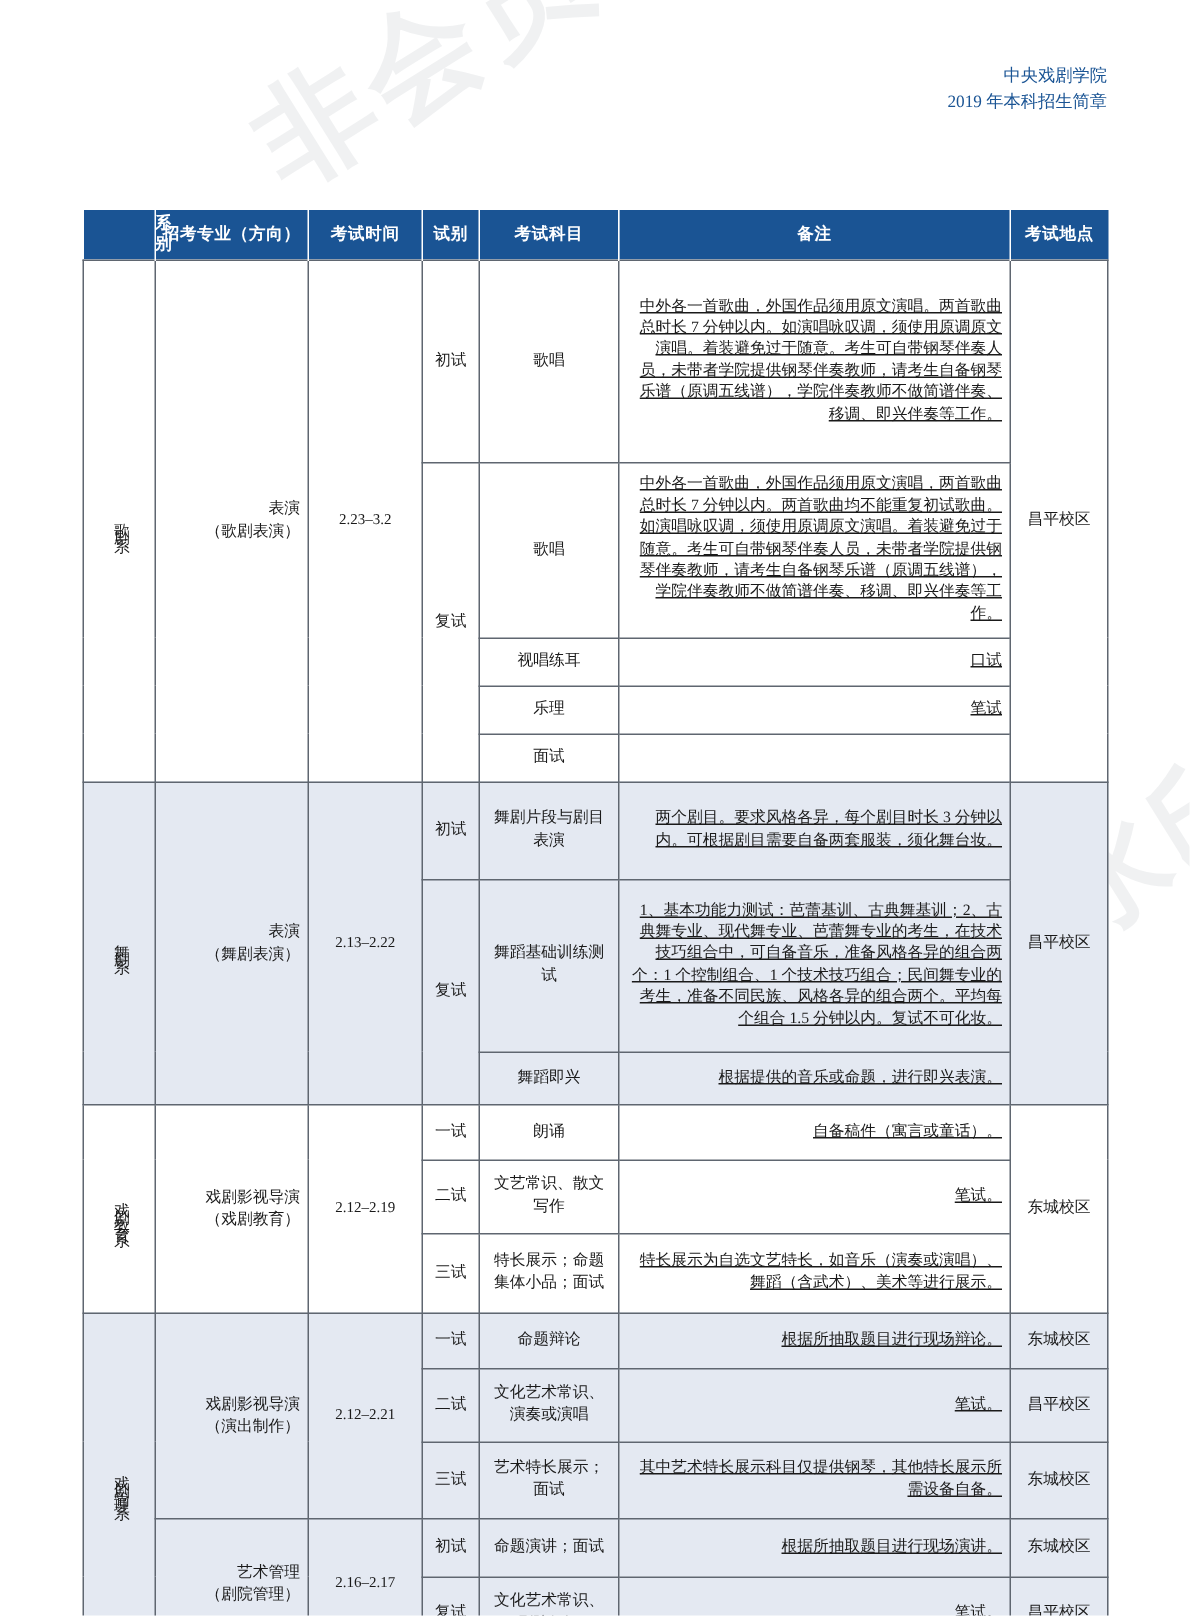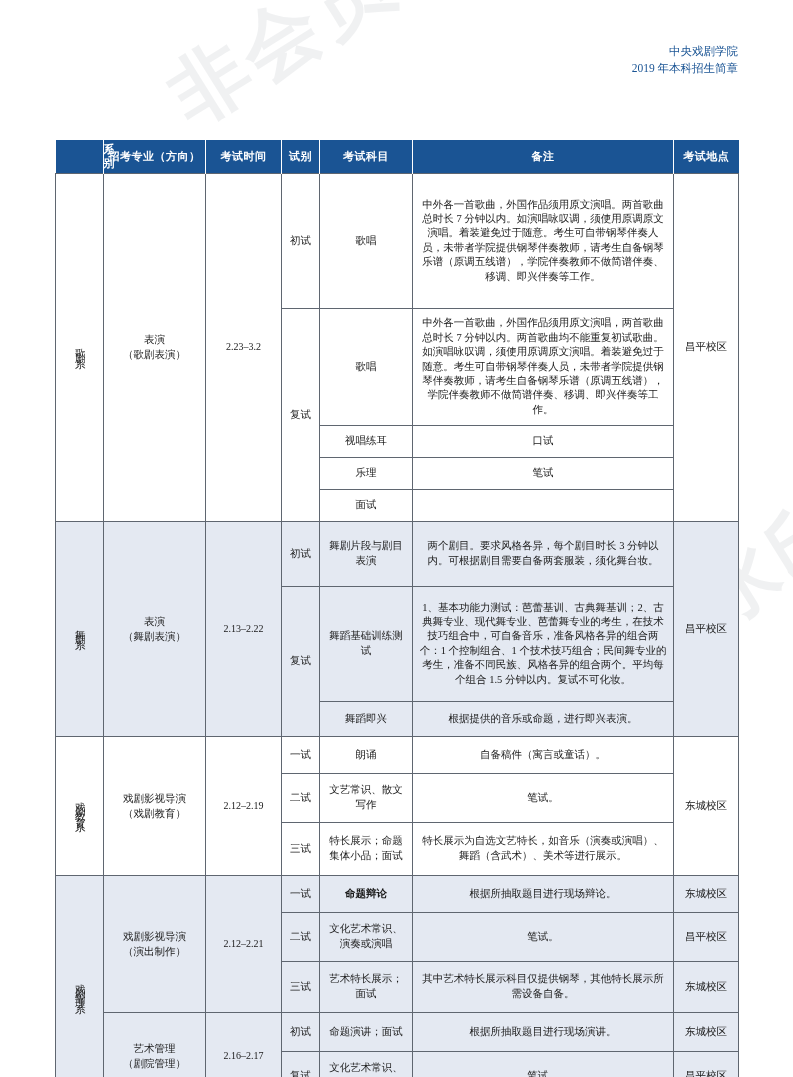--- a/index.html
+++ b/index.html
@@ -108,26 +108,27 @@
     white-space: nowrap;
     padding: 6px 2px;
   }
   td.c-dept-cell .vtext {
     display: inline-block;
   }
   td.ctr {
     text-align: center;
   }
   td.note {
-    text-align: center;
+    text-align: right;
     vertical-align: middle;
     padding: 5px 6px;
+    text-decoration: underline;
   }
   td.major {
-    text-align: center;
+    text-align: right;
     line-height: 15px;
   }
   td.time { text-align: center; white-space: nowrap; font-size: 10px; }
   td.subj { text-align: center; line-height: 14.5px; }
   td.place { text-align: center; white-space: nowrap; }
 </style>
 </head>
 <body>
 
 <div class="watermark-layer">
@@ -225,21 +226,21 @@
         <tr>
           <td class="ctr">三试</td>
           <td class="subj" style="height: 46px;">特长展示；命题集体小品；面试</td>
           <td class="note">特长展示为自选文艺特长，如音乐（演奏或演唱）、舞蹈（含武术）、美术等进行展示。</td>
         </tr>
         <tr class="sec-shade">
           <td class="c-dept-cell" rowspan="5"><span class="vtext">戏剧管理系</span></td>
           <td class="major" rowspan="3">戏剧影视导演<br>（演出制作）</td>
           <td class="time" rowspan="3">2.12–2.21</td>
           <td class="ctr">一试</td>
-          <td class="subj" style="height: 30px; font-weight: bold;">命题辩论</td>
+          <td class="subj" style="height: 30px;">命题辩论</td>
           <td class="note">根据所抽取题目进行现场辩论。</td>
           <td class="place">东城校区</td>
         </tr>
         <tr class="sec-shade">
           <td class="ctr">二试</td>
           <td class="subj" style="height: 42px;">文化艺术常识、演奏或演唱</td>
           <td class="note">笔试。</td>
           <td class="place">昌平校区</td>
         </tr>
         <tr class="sec-shade">

